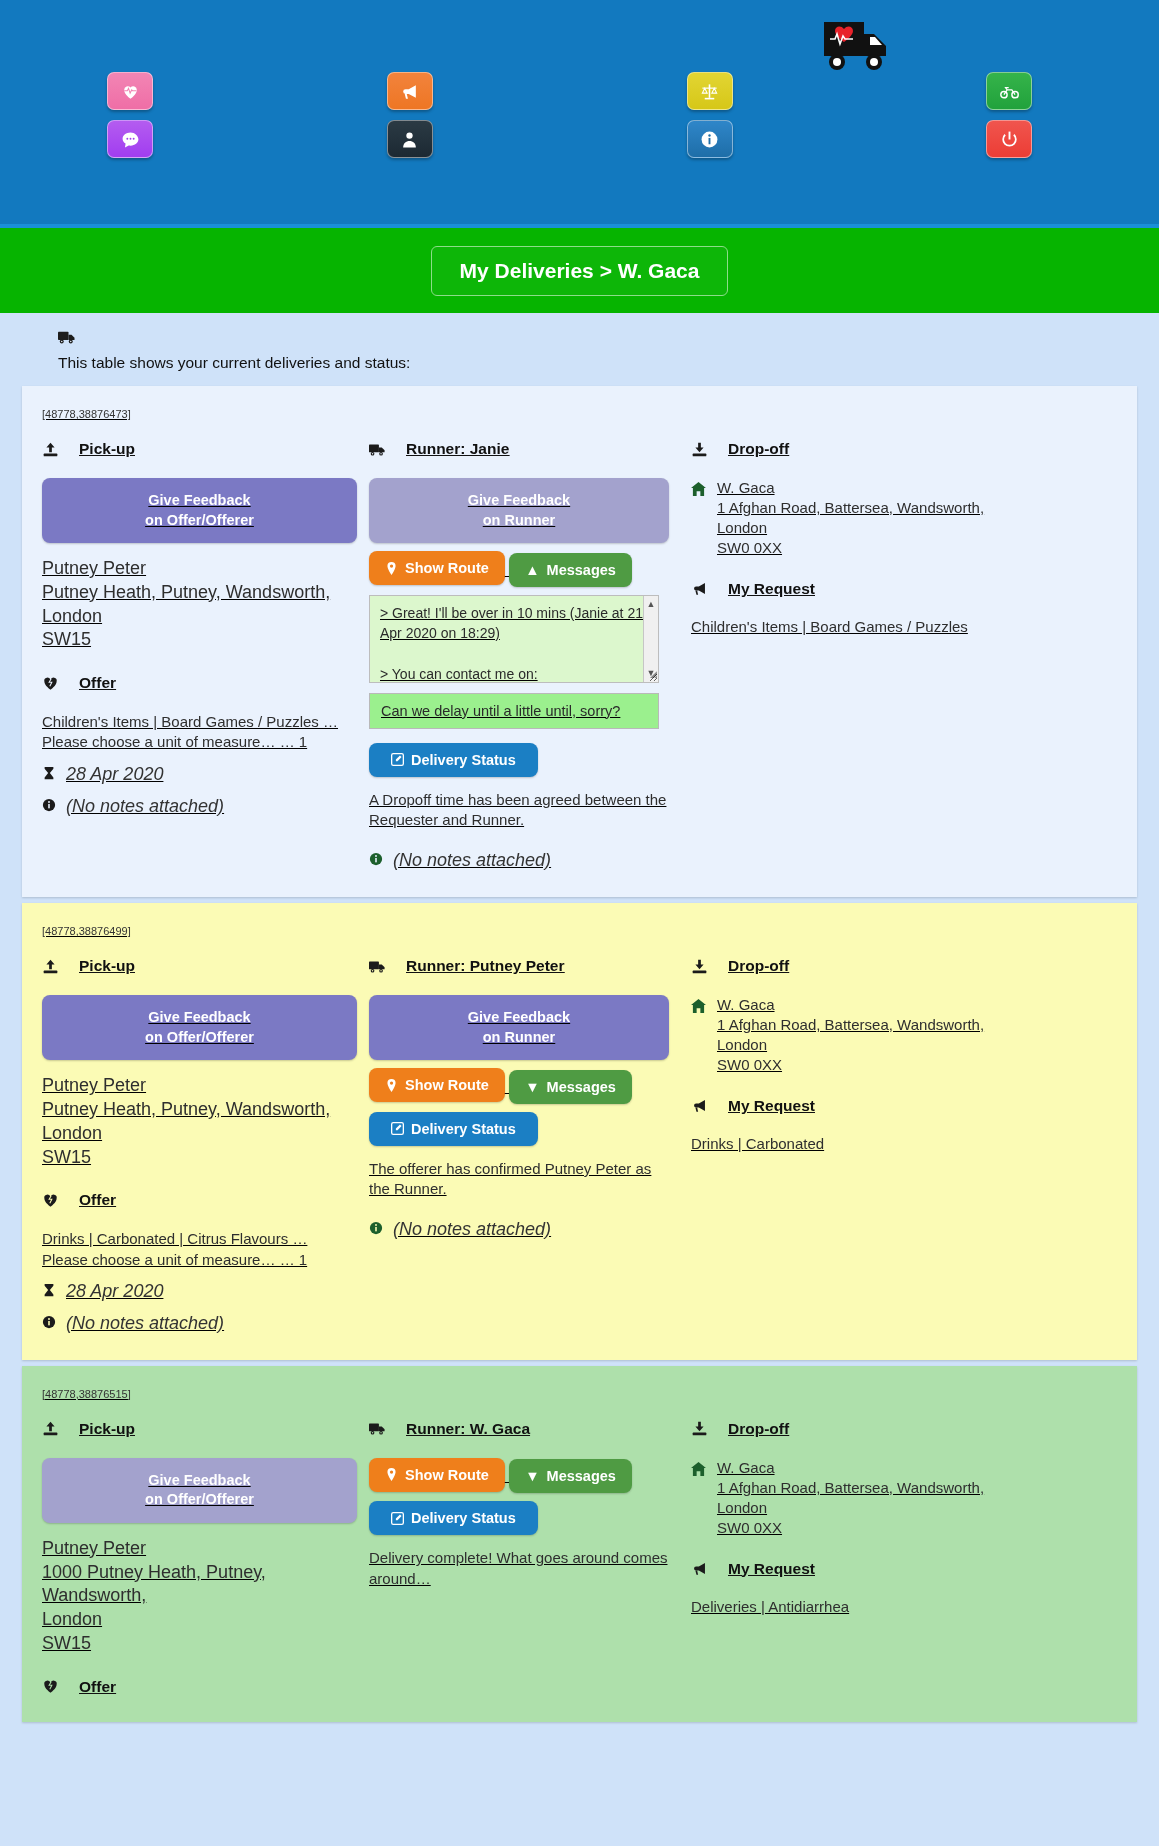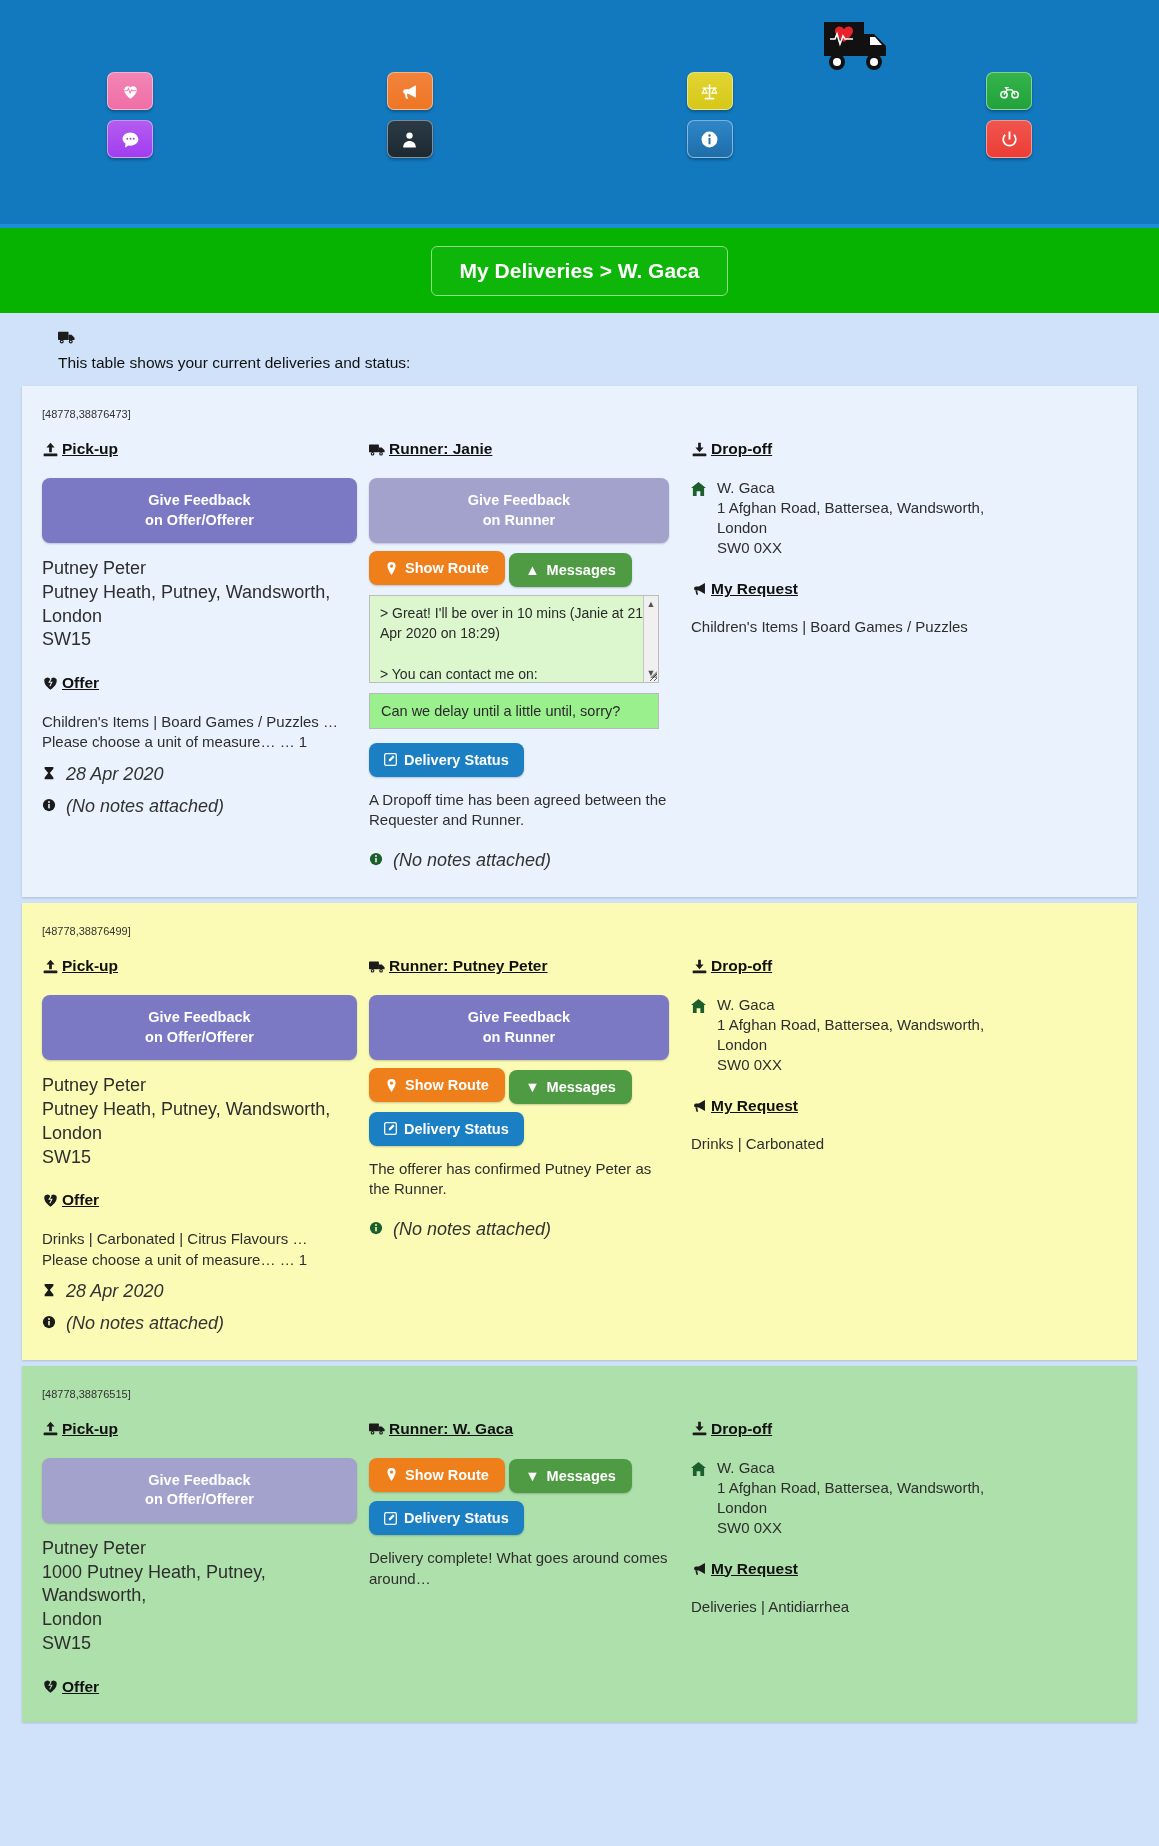--- a/index.html
+++ b/index.html
@@ -74,32 +74,33 @@
   .intro-icon { display: block; margin-bottom: 5px; }
   .intro-icon svg { width: 18px; height: 16px; fill: #1d1d1d; }
   .intro-text { font-size: 15.5px; color: #111; }
 
   
   .cards { padding: 0 22px 0 22px; }
   .card {
     padding: 22px 20px 26px 20px;
     margin-bottom: 6px;
     box-shadow: 0 1px 2px rgba(0,0,0,.16);
+    text-decoration: underline;
   }
   .card.blue   { background: #eaf2fd; }
   .card.yellow { background: #fbfbb5; }
   .card.green  { background: #aee0ab; }
   .card-id { font-size: 11px; color: #333; margin-bottom: 20px; }
   .card-cols { display: flex; }
   .col-a { width: 327px; padding-right: 12px; }
   .col-b { width: 312px; padding-right: 12px; }
   .col-c { flex: 1; padding-left: 10px; }
 
   .sec-head {
-    display: flex; align-items: center; gap: 3px;
+    display: flex; align-items: center; gap: 20px;
     margin-bottom: 20px;
   }
   .sec-head svg { width: 17px; height: 15px; fill: #1b1b1b; flex: 0 0 auto; }
   .sec-head .lbl {
     font-size: 15.5px; font-weight: bold; color: #111;
     text-decoration: underline; cursor: pointer;
   }
 
   .btn {
     display: inline-flex; align-items: center; justify-content: center;
@@ -111,21 +112,21 @@
     text-align: center;
   }
   .btn svg { width: 13px; height: 13px; fill: #fff; }
   .btn-feedback {
     background: #7b79c4; padding: 13px 14px;
     line-height: 1.35; min-width: 130px; display: block;
   }
   .btn-feedback.dim { background: #a3a2cd; }
   .btn-route { background: #ef7f1b; padding: 9px 16px; margin-bottom: 8px; }
   .btn-messages { background: #4f9b43; padding: 9px 16px; margin-bottom: 8px; min-width: 118px; }
-  .btn-status { background: #1b7fc4; padding: 9px 15px; }
+  .btn-status { background: #1b7fc4; padding: 9px 22px; }
   .btn-stack { margin-bottom: 8px; }
 
   .addr { font-size: 18px; color: #2e2e2e; line-height: 1.32; margin-top: 14px; }
   .body-text { font-size: 15px; color: #2e2e2e; line-height: 1.35; }
   .meta-row { display: flex; align-items: flex-start; gap: 10px; margin-top: 11px; }
   .meta-row svg { width: 14px; height: 14px; fill: #1b1b1b; margin-top: 2px; flex: 0 0 auto; }
   .meta-row .txt { font-size: 18px; font-style: italic; color: #333; }
 
   .msgbox {
     width: 290px; height: 88px;

